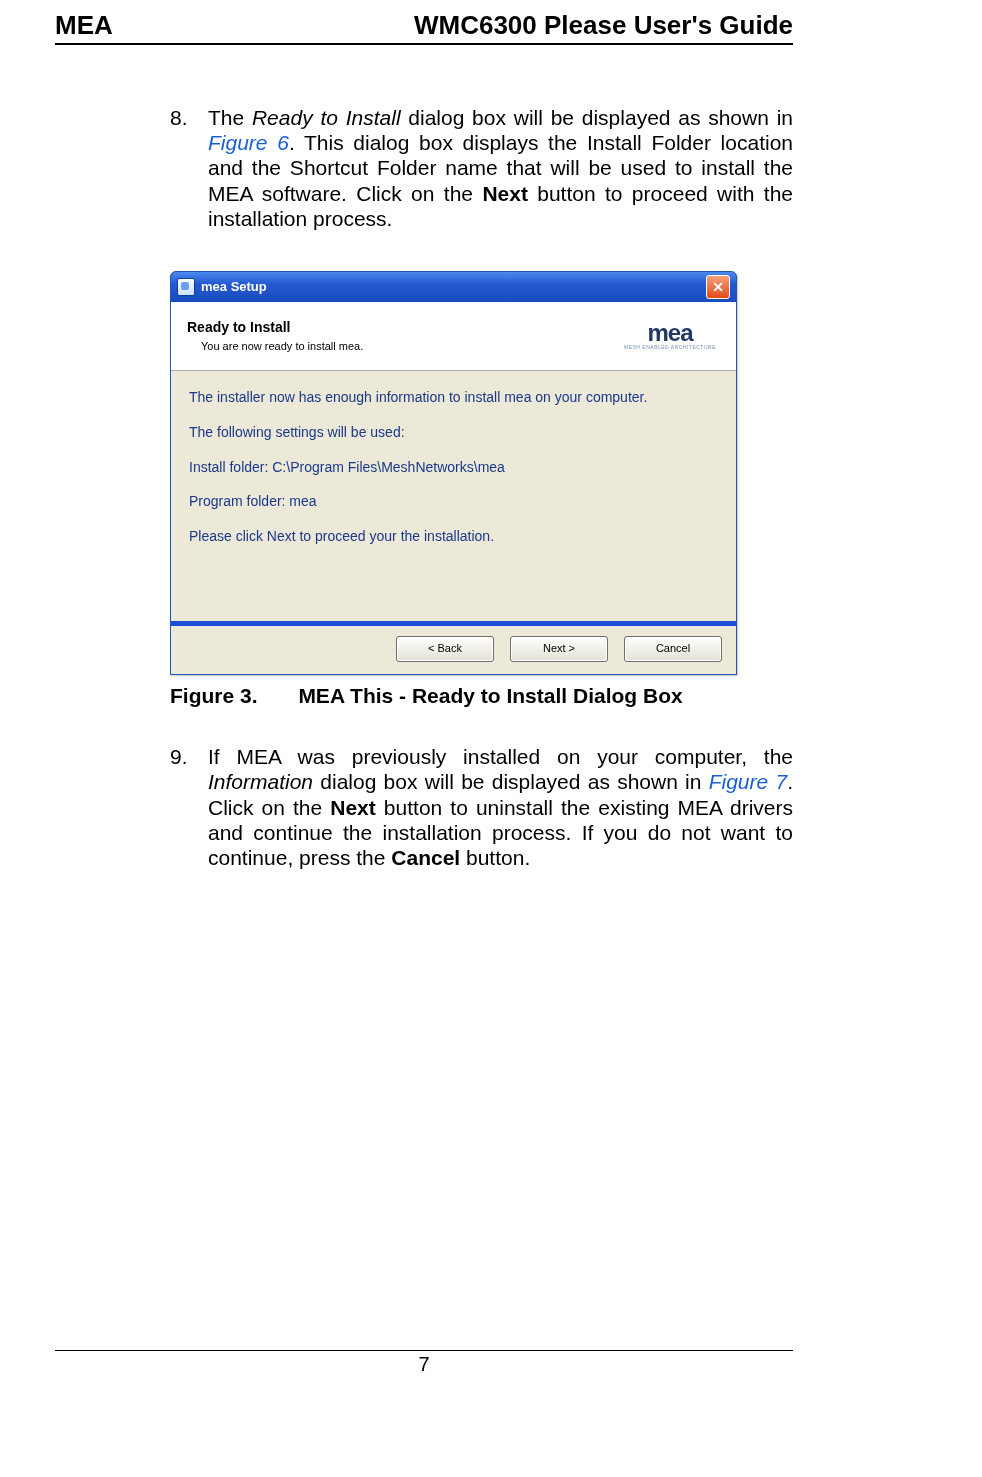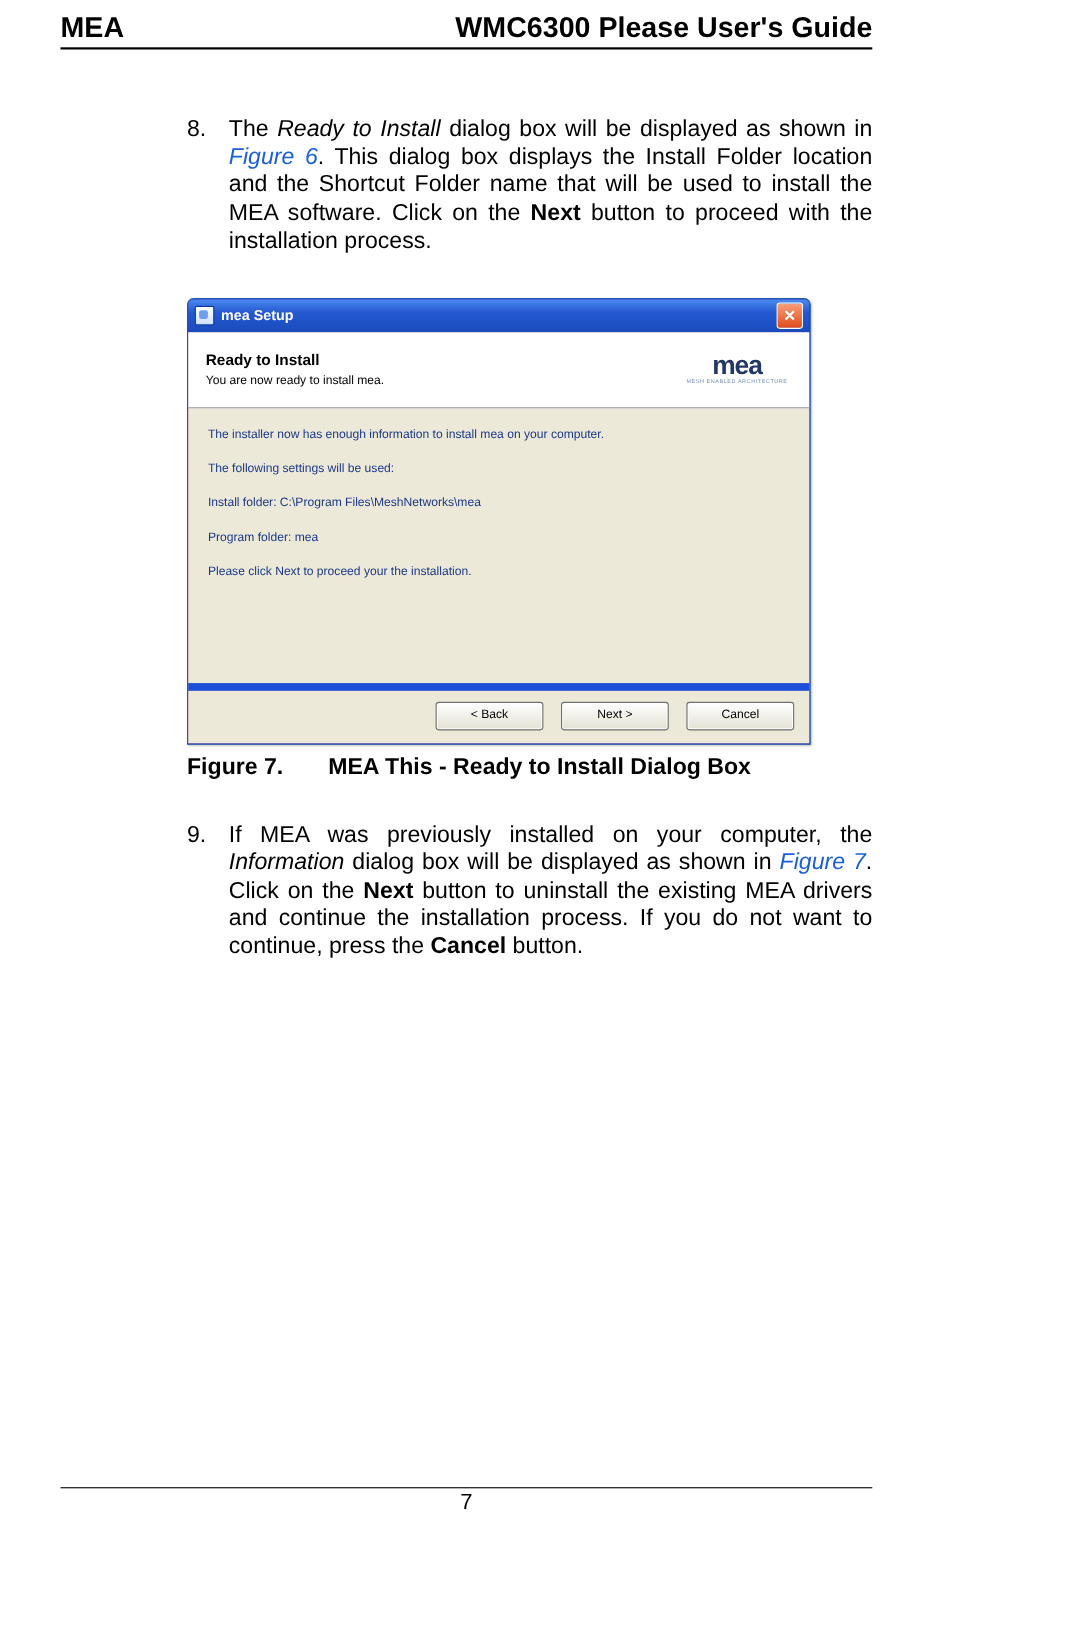--- a/index.html
+++ b/index.html
@@ -98,43 +98,43 @@
     height: 68px;
     background: #fff;
     border-bottom: 1px solid #b0b0b0;
     display:flex;
     align-items:center;
     padding: 0 16px;
     position:relative;
   }
   .banner-left{flex:1;}
   .banner-title { font-size: 14px; font-weight: bold; color:#000; }
-  .banner-sub { font-size: 11px; color:#000; margin-top:4px; }
+  .banner-sub { font-size: 11px; color:#000; margin-top:4px; margin-left:14px;}
   .logo {
     width: 100px; height: 48px;
     display:flex; align-items:center; justify-content:center;
   }
   .logo-inner {
     font-family: Arial, sans-serif;
     color:#233863; 
     text-align:center;
     line-height:1;
   }
   .logo-inner .m { font-size:24px; font-weight:bold; letter-spacing:-1px;}
   .logo-inner .sub { font-size:5px; letter-spacing:0.5px; color:#7790b5; display:block;}
   .dialog-body {
     padding: 18px 18px 12px 18px;
-    font-size: 11px;
+    font-size: 14px;
     color: #1b388a;
     background:#ece9d8;
     min-height: 220px;
   }
   .dialog-body p { margin: 0 0 18px 0; }
   .button-bar {
-    border-top:7px solid #1d4ed8;
+    border-top:5px solid #1d4ed8;
     background: #ece9d8;
     padding: 10px 14px 12px 26px;
     display:flex;
     justify-content: flex-end;
     gap: 16px;
   }
   .xp-btn {
     width: 96px; height: 24px;
     background: linear-gradient(#fefefe,#e4e2d4);
     border:1px solid #707070;
@@ -203,21 +203,21 @@
         </div>
         <div class="button-bar">
           <div class="xp-btn">&lt; Back</div>
           <div class="xp-btn">Next &gt;</div>
           <div class="xp-btn">Cancel</div>
         </div>
       </div>
     </div>
 
     <div class="caption">
-      <span>Figure 7.</span>
+      <span>Figure 3.</span>
       &nbsp;&nbsp;&nbsp;&nbsp;&nbsp;
       <span>MEA This - Ready to Install Dialog Box</span>
     </div>
 
     <ol class="custom">
       <li>
         <span class="num">9.</span>
         <span>If MEA was previously installed on your computer, the </span><span class="italic">Information</span><span> dialog box will be displayed as shown in </span><span class="figref">Figure 7</span><span>.   Click on the </span><span class="bold">Next</span><span> button to uninstall the existing MEA drivers and continue the installation process.  If you do not want to continue, press the </span><span class="bold">Cancel</span><span> button.</span>
       </li>
     </ol>

